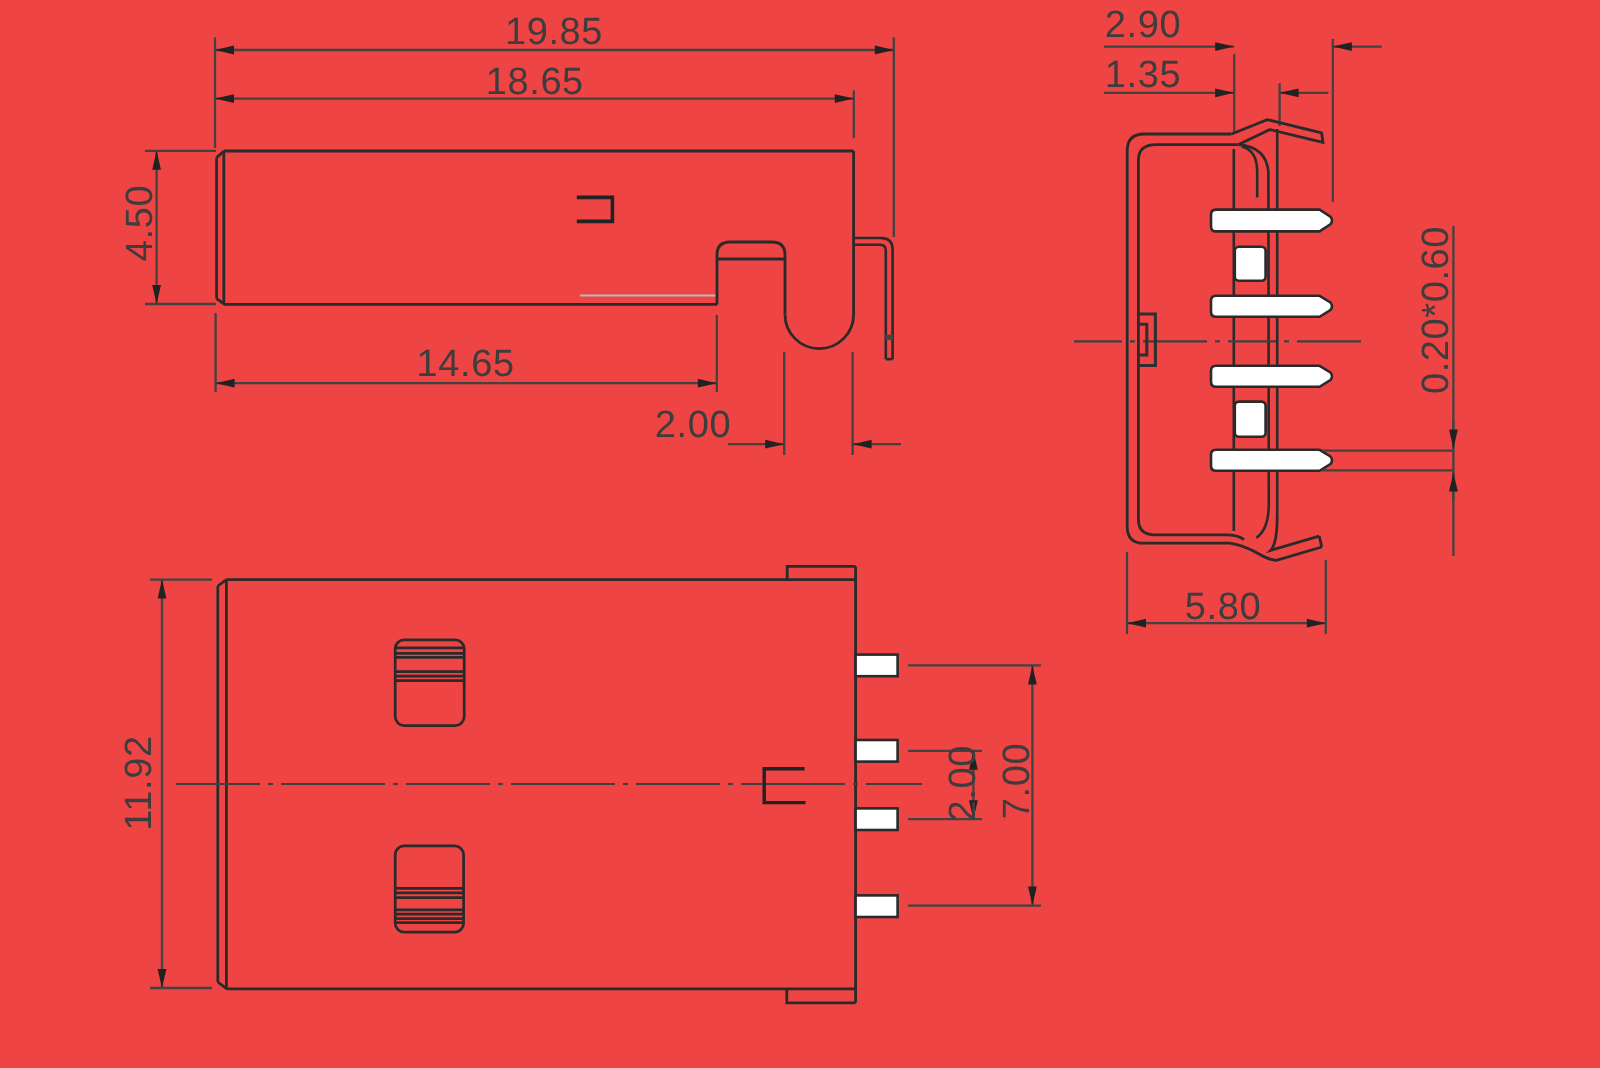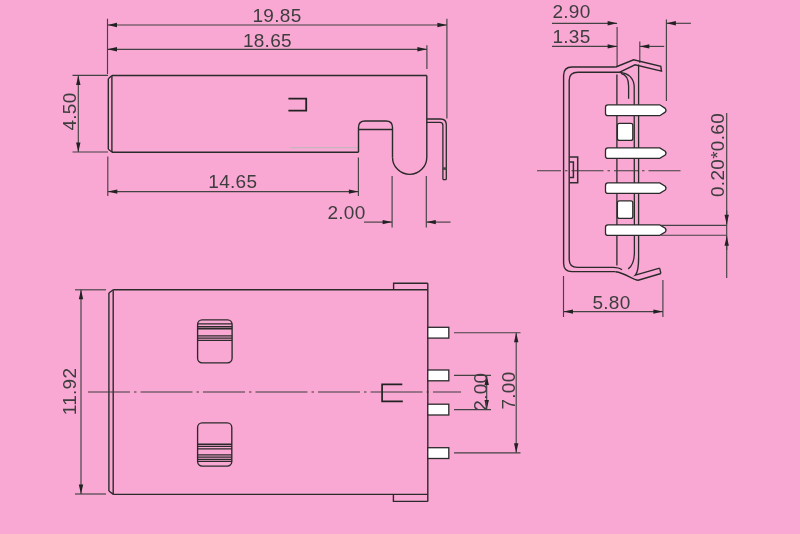--- a/index.html
+++ b/index.html
@@ -1,16 +1,16 @@
 <!DOCTYPE html>
 <html><head>
 <meta charset="utf-8">
 <style>
   html,body{margin:0;padding:0;background:#ffffff;}
-  .wrap{width:800px;height:534px;position:relative;background:#f9a8d4;overflow:hidden;}
+  .wrap{width:800px;height:534px;position:relative;background:#ef4444;overflow:hidden;}
   svg{position:absolute;left:0;top:0;}
   text{font-family:"Liberation Sans",sans-serif;font-size:19px;fill:#3d3d3d;letter-spacing:0.3px;}
 </style>
 </head>
 <body>
 <div class="wrap">
 <svg width="800" height="534" viewBox="0 0 800 534">
 <defs>
   <marker id="ma" orient="auto" markerUnits="userSpaceOnUse" refX="0" refY="0" markerWidth="20" markerHeight="8" viewBox="-10 -4 20 8">
     <path d="M0,0 L-9.5,2.2 L-9.5,-2.2 Z" fill="#222"></path>

